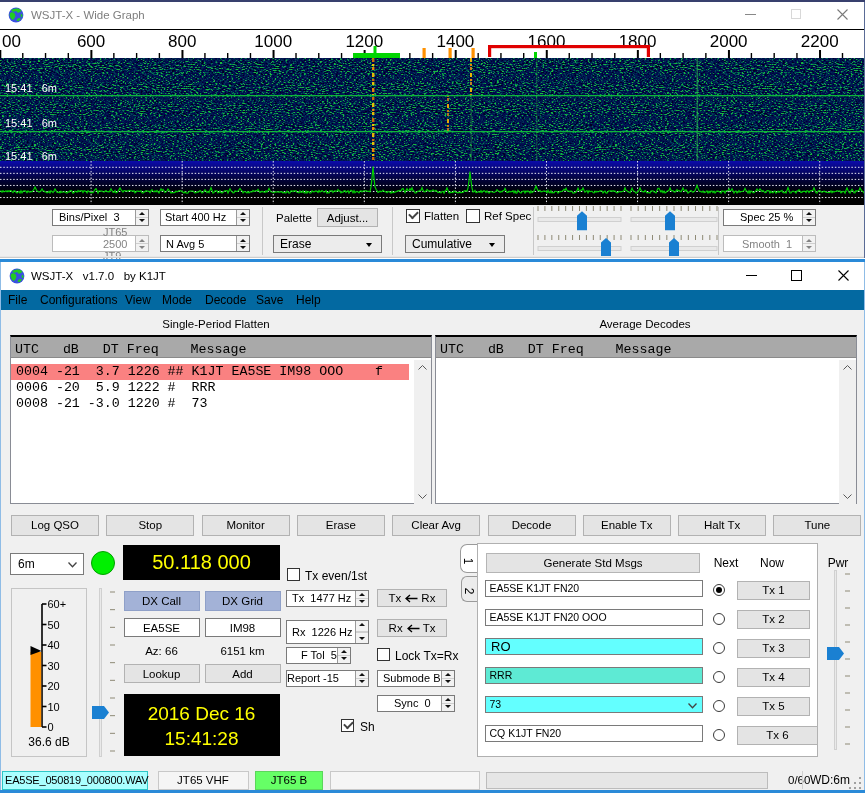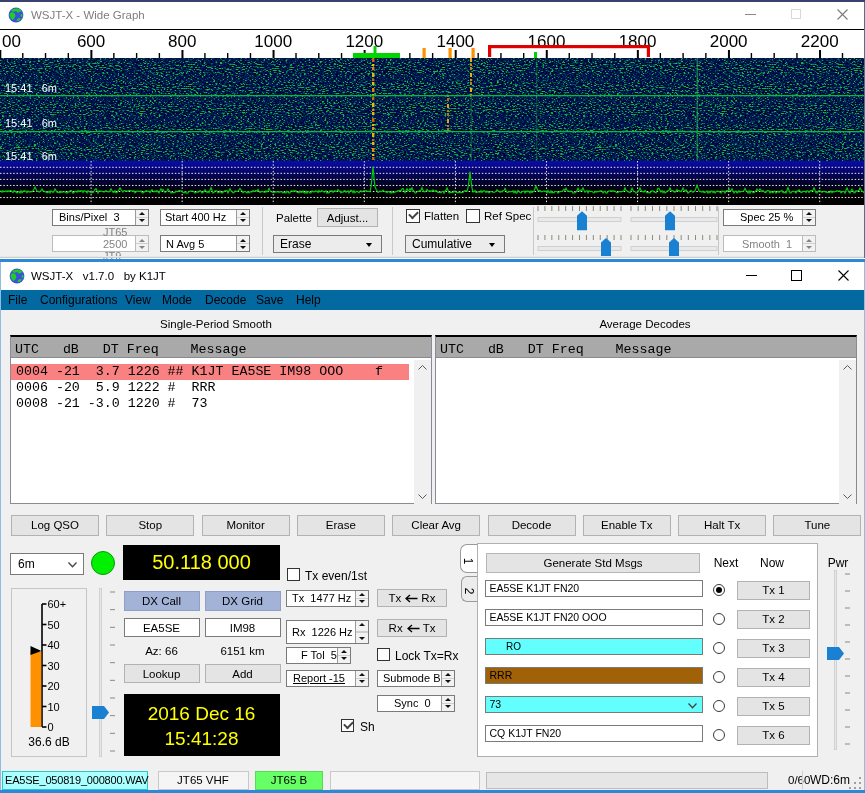--- a/index.html
+++ b/index.html
@@ -343,21 +343,21 @@
  <div class="abs" style="left:0;top:31px;width:865px;height:20px;background:#0369a1;font-size:11.5px;">
   <div class="lbl" style="left:8px;top:3px;">File</div>
   <div class="lbl" style="left:40px;top:3px;">Configurations</div>
   <div class="lbl" style="left:125px;top:3px;">View</div>
   <div class="lbl" style="left:162px;top:3px;">Mode</div>
   <div class="lbl" style="left:205px;top:3px;">Decode</div>
   <div class="lbl" style="left:256px;top:3px;">Save</div>
   <div class="lbl" style="left:296px;top:3px;">Help</div>
  </div>
 
- <div class="lbl" style="left:0;top:59px;width:432px;text-align:center;font-size:11.5px;">Single-Period Smooth</div>
+ <div class="lbl" style="left:0;top:59px;width:432px;text-align:center;font-size:11.5px;">Single-Period Flatten</div>
  <div class="lbl" style="left:433px;top:59px;width:424px;text-align:center;font-size:11.5px;">Average Decodes</div>
 
  <div class="abs" style="left:10px;top:76px;width:422px;height:169px;border-top:2px solid #000;background:#fff;border-left:1px solid #898c95;border-right:1px solid #898c95;border-bottom:1px solid #898c95;">
   <div class="abs" style="left:0;top:0;width:420px;height:21px;background:#a9a9a9;border-bottom:1px solid #8a8a8a;"></div>
   <div class="abs mono" style="left:4px;top:5.5px;font-size:13.3px;line-height:14px;white-space:pre;">UTC   dB   DT Freq    Message</div>
   <div class="abs" style="left:0;top:27.4px;width:398px;height:15.8px;background:#fa8181;"></div>
   <div class="abs mono" style="left:5px;top:27.4px;font-size:13.3px;line-height:15.8px;white-space:pre;">0004 -21  3.7 1226 ## K1JT EA5SE IM98 OOO    f
 0006 -20  5.9 1222 #  RRR
 0008 -21 -3.0 1220 #  73</div>
 
@@ -458,21 +458,21 @@
  <div class="btn" style="left:377px;top:360px;width:70px;height:18px;">Rx<svg width="14" height="9" style="margin:0 3px">
           <path d="M13.5 4.5 H2.5 M6 1 L2 4.5 L6 8" stroke="#000" stroke-width="1.3" fill="none"></path>
         </svg>Tx</div>
  <div class="spin" style="left:286px;top:387.5px;width:65px;height:17px;">
         <span style="margin-left:14px;">F Tol&nbsp;&nbsp;50</span>
         <span class="arr"></span>
       </div>
  <span class="cb" style="left:377px;top:389px;"></span>
  <div class="lbl" style="left:395px;top:390px;">Lock Tx=Rx</div>
  <div class="spin" style="left:286px;top:410.5px;width:83px;height:17px;">
-        <span style="margin-left:6px;text-decoration:underline;">Report -15</span>
+        <span style="">Report -15</span>
         <span class="arr"></span>
       </div>
  <div class="spin" style="left:377px;top:410.5px;width:78px;height:17px;">
         <span style="margin-left:5px;">Submode B</span>
         <span class="arr"></span>
       </div>
  <div class="spin" style="left:377px;top:435.5px;width:78px;height:17px;">
         <span style="margin-left:16px;">Sync&nbsp;&nbsp;0</span>
         <span class="arr"></span>
       </div>
@@ -506,42 +506,42 @@
         </div>
         <div class="abs" style="left:712.5px;top:324.5px;width:12px;height:12px;border-radius:50%;border:1px solid #3a3a3a;background:#fff;box-sizing:border-box;"></div>
         <div class="abs" style="left:715.5px;top:327.5px;width:6px;height:6px;border-radius:50%;background:#000;"></div>
         <div class="btn" style="left:737px;top:322.2px;width:73px;height:18.5px;">Tx 1</div>
         <div class="abs" style="left:485px;top:349.5px;width:218px;height:17.5px;background:#fff;border:1px solid #7a7a7a;display:flex;align-items:center;">
           <span style="margin-left:3.5px;font-size:10.5px;">EA5SE K1JT FN20 OOO</span>
         </div>
         <div class="abs" style="left:712.5px;top:353.5px;width:12px;height:12px;border-radius:50%;border:1px solid #3a3a3a;background:#fff;box-sizing:border-box;"></div>
         <div class="btn" style="left:737px;top:351.2px;width:73px;height:18.5px;">Tx 2</div>
         <div class="abs" style="left:485px;top:378.5px;width:218px;height:17.5px;background:#63ffff;border:1px solid #7a7a7a;display:flex;align-items:center;">
-          <span style="margin-left:20px;font-size:10px;">RO</span>
+          <span style="margin-left:5px;font-size:13px;">RO</span>
         </div>
         <div class="abs" style="left:712.5px;top:382.5px;width:12px;height:12px;border-radius:50%;border:1px solid #3a3a3a;background:#fff;box-sizing:border-box;"></div>
         <div class="btn" style="left:737px;top:380.2px;width:73px;height:18.5px;">Tx 3</div>
-        <div class="abs" style="left:485px;top:407.5px;width:218px;height:17.5px;background:#a16207;border:1px solid #7a7a7a;display:flex;align-items:center;">
+        <div class="abs" style="left:485px;top:407.5px;width:218px;height:17.5px;background:#5eead4;border:1px solid #7a7a7a;display:flex;align-items:center;">
           <span style="margin-left:3.5px;font-size:10.5px;">RRR</span>
         </div>
         <div class="abs" style="left:712.5px;top:411.5px;width:12px;height:12px;border-radius:50%;border:1px solid #3a3a3a;background:#fff;box-sizing:border-box;"></div>
         <div class="btn" style="left:737px;top:409.2px;width:73px;height:18.5px;">Tx 4</div>
         <div class="abs" style="left:485px;top:436.5px;width:218px;height:17.5px;background:#63ffff;border:1px solid #7a7a7a;display:flex;align-items:center;">
           <span style="margin-left:3.5px;font-size:10.5px;">73</span>
           <svg style="position:absolute;right:5px;top:6px" width="9" height="6">
             <path d="M0.5 0.5 L4.5 4.8 L8.5 0.5" fill="none" stroke="#444" stroke-width="1.3"></path>
           </svg>
         </div>
         <div class="abs" style="left:712.5px;top:440.5px;width:12px;height:12px;border-radius:50%;border:1px solid #3a3a3a;background:#fff;box-sizing:border-box;"></div>
         <div class="btn" style="left:737px;top:438.2px;width:73px;height:18.5px;">Tx 5</div>
         <div class="abs" style="left:485px;top:465.5px;width:218px;height:17.5px;background:#fff;border:1px solid #7a7a7a;display:flex;align-items:center;">
           <span style="margin-left:3.5px;font-size:10.5px;">CQ K1JT FN20</span>
         </div>
         <div class="abs" style="left:712.5px;top:469.5px;width:12px;height:12px;border-radius:50%;border:1px solid #3a3a3a;background:#fff;box-sizing:border-box;"></div>
-        <div class="btn" style="left:737px;top:467.2px;width:73px;height:18.5px;">Tx 6</div>
+        <div class="btn" style="left:737px;top:467.2px;width:81px;height:18.5px;">Tx 6</div>
       </div>
 
  <div class="abs" style="left:834px;top:311px;width:3px;height:180px;background:#e9e9e9;border:1px solid #d0d0d0;"></div>
  <svg class="abs" style="left:826px;top:311px" width="28" height="180" id="pslider">
         <line x1="19" y1="4" x2="24" y2="4" stroke="#8e8a76" stroke-width="1"></line>
         <line x1="19" y1="21" x2="24" y2="21" stroke="#8e8a76" stroke-width="1"></line>
         <line x1="19" y1="38" x2="24" y2="38" stroke="#8e8a76" stroke-width="1"></line>
         <line x1="19" y1="55" x2="24" y2="55" stroke="#8e8a76" stroke-width="1"></line>
         <line x1="19" y1="72" x2="24" y2="72" stroke="#8e8a76" stroke-width="1"></line>
         <line x1="19" y1="89" x2="24" y2="89" stroke="#8e8a76" stroke-width="1"></line>

